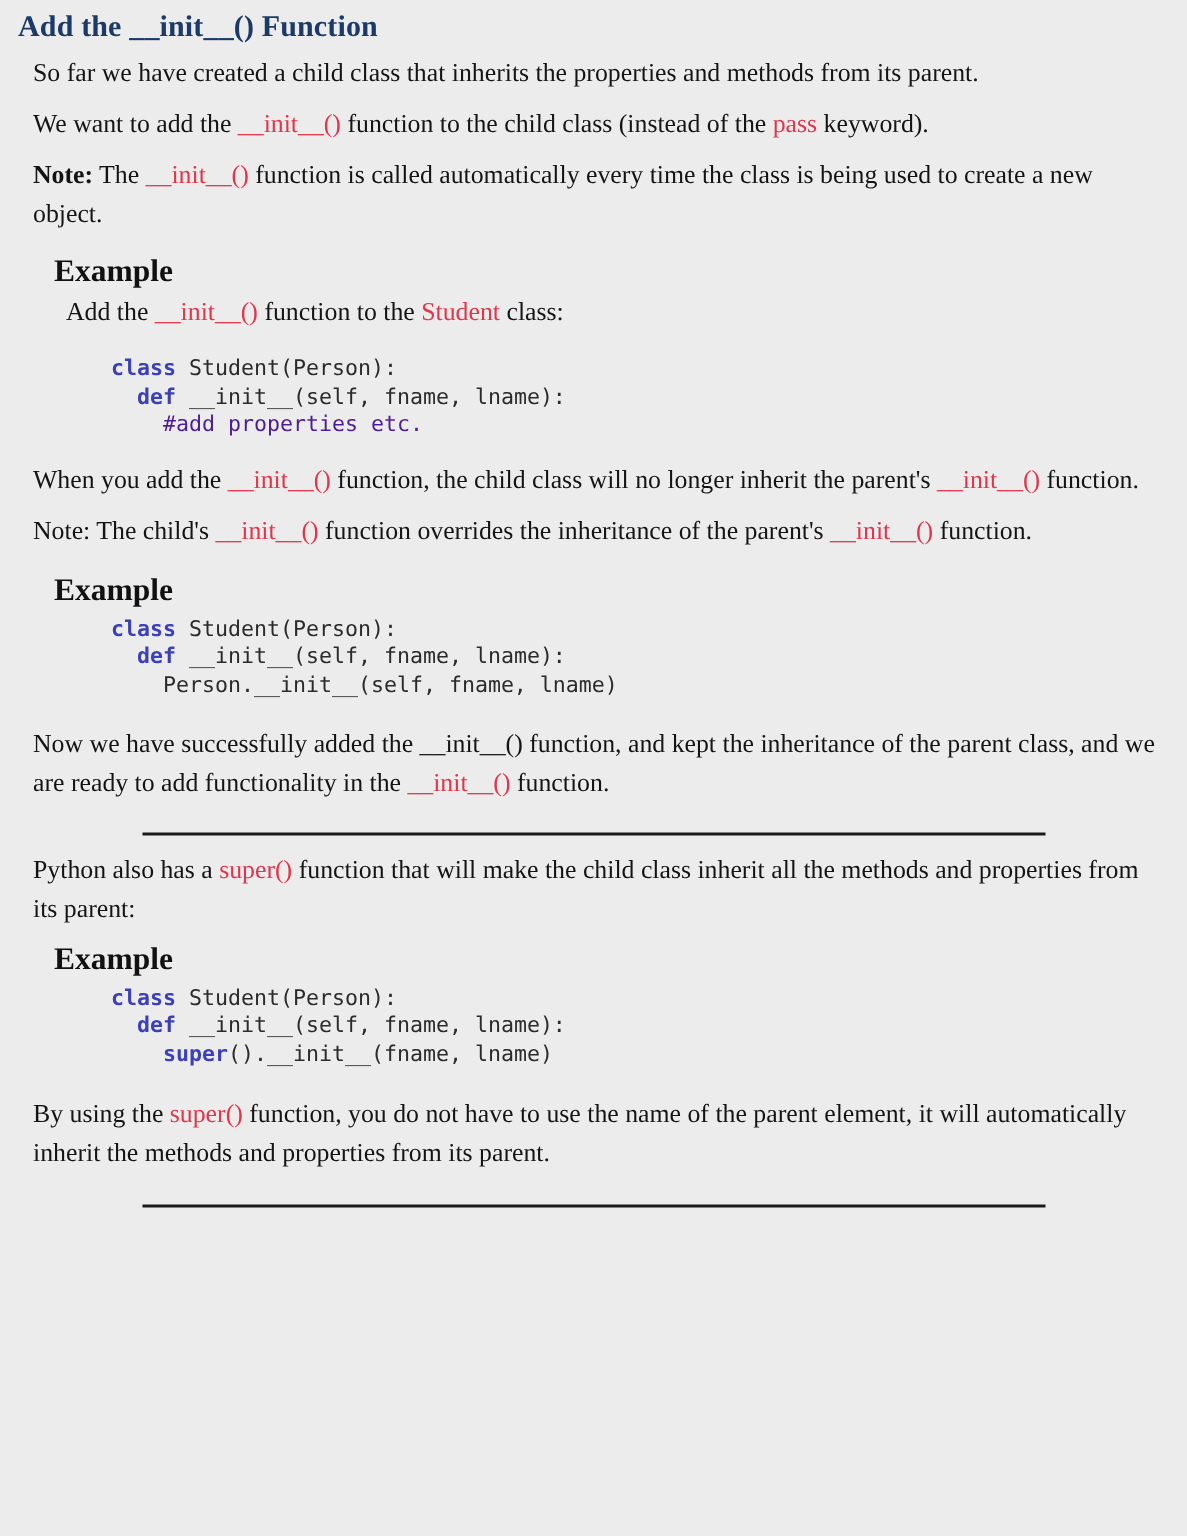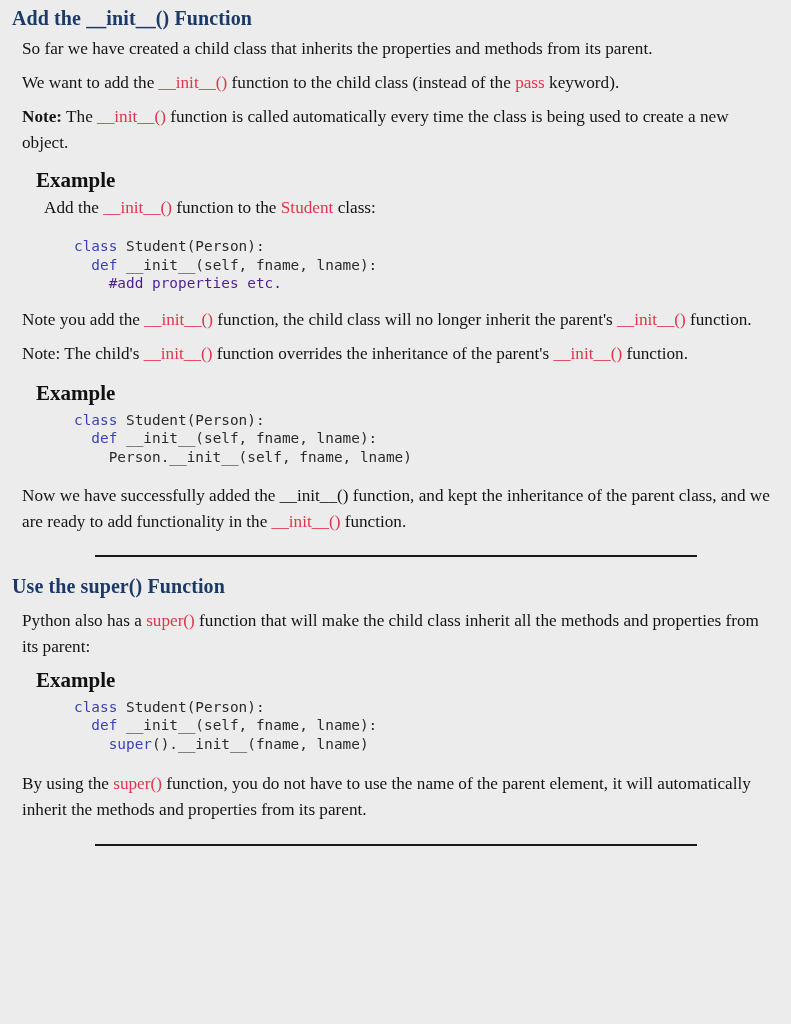--- a/index.html
+++ b/index.html
@@ -89,21 +89,21 @@
     font-family: "DejaVu Sans Mono", "Liberation Mono", monospace;
     font-size: 14.4px;
     line-height: 18.6px;
     margin: 3px 0 0 74px;
     padding: 0;
     color: #2b2b2b;
     white-space: pre;
     background: transparent;
   }
   pre.code.tight { margin-top: 5px; }
-  .k  { color: #3b3fb8; }          
+  .k  { color: #3b3fb8; font-weight: bold; }          
   .cm { color: #4c1d95; }          
   .pl { color: #2b2b2b; }          
 
   
   .sep {
     width: 602px;
     height: 0;
     border: 0;
     border-top: 2px solid #1a1a1a;
     margin: 0 0 0 95px;
@@ -143,44 +143,41 @@
   <div class="example-label">Example</div>
 
   <div class="example-lead"><span>Add the </span><span class="code-red">__init__()</span><span> function to the </span><span class="code-red">Student</span><span> class:</span></div>
 
   <pre class="code"><span class="k">class</span><span class="pl"> Student(Person):</span>
 <span class="pl">  </span><span class="k">def</span><span class="pl"> __init__(self, fname, lname):</span>
 <span class="pl">    </span><span class="cm">#add properties etc.</span></pre>
 
   <div class="sp14"></div>
 
-  <p class="body"><span>Note you add the </span><span class="code-red">__init__()</span><span> function, the child class will no longer inherit the parent's </span><span class="code-red">__init__()</span><span> function.</span></p>
+  <p class="body"><span>When you add the </span><span class="code-red">__init__()</span><span> function, the child class will no longer inherit the parent's </span><span class="code-red">__init__()</span><span> function.</span></p>
 
   <p class="body gap"><span>Note: The child's </span><span class="code-red">__init__()</span><span> function overrides the inheritance of the parent's </span><span class="code-red">__init__()</span><span> function.</span></p>
 
 
   <div class="sp14"></div>
 
   <div class="example-label">Example</div>
 
   <pre class="code tight"><span class="k">class</span><span class="pl"> Student(Person):</span>
 <span class="pl">  </span><span class="k">def</span><span class="pl"> __init__(self, fname, lname):</span>
 <span class="pl">    </span><span class="pl">Person.__init__(self, fname, lname)</span></pre>
 
   <div class="sp16"></div>
 
   <p class="body"><span>Now we have successfully added the </span><span class="code-black">__init__()</span><span> function, and kept the inheritance of the parent class, and we are ready to add functionality in the </span><span class="code-red">__init__()</span><span> function.</span></p>
 
   <div class="sep-wrap-1">
     <hr class="sep">
   </div>
 
-  <div class="title-block-2">
-    <h1 class="section-title">Use the super() Function</h1>
-  </div>
 
   <div class="sp10"></div>
 
   <p class="body"><span>Python also has a </span><span class="code-red">super()</span><span> function that will make the child class inherit all the methods and properties from its parent:</span></p>
 
   <div class="sp8"></div>
 
   <div class="example-label">Example</div>
 
   <pre class="code tight"><span class="k">class</span><span class="pl"> Student(Person):</span>

